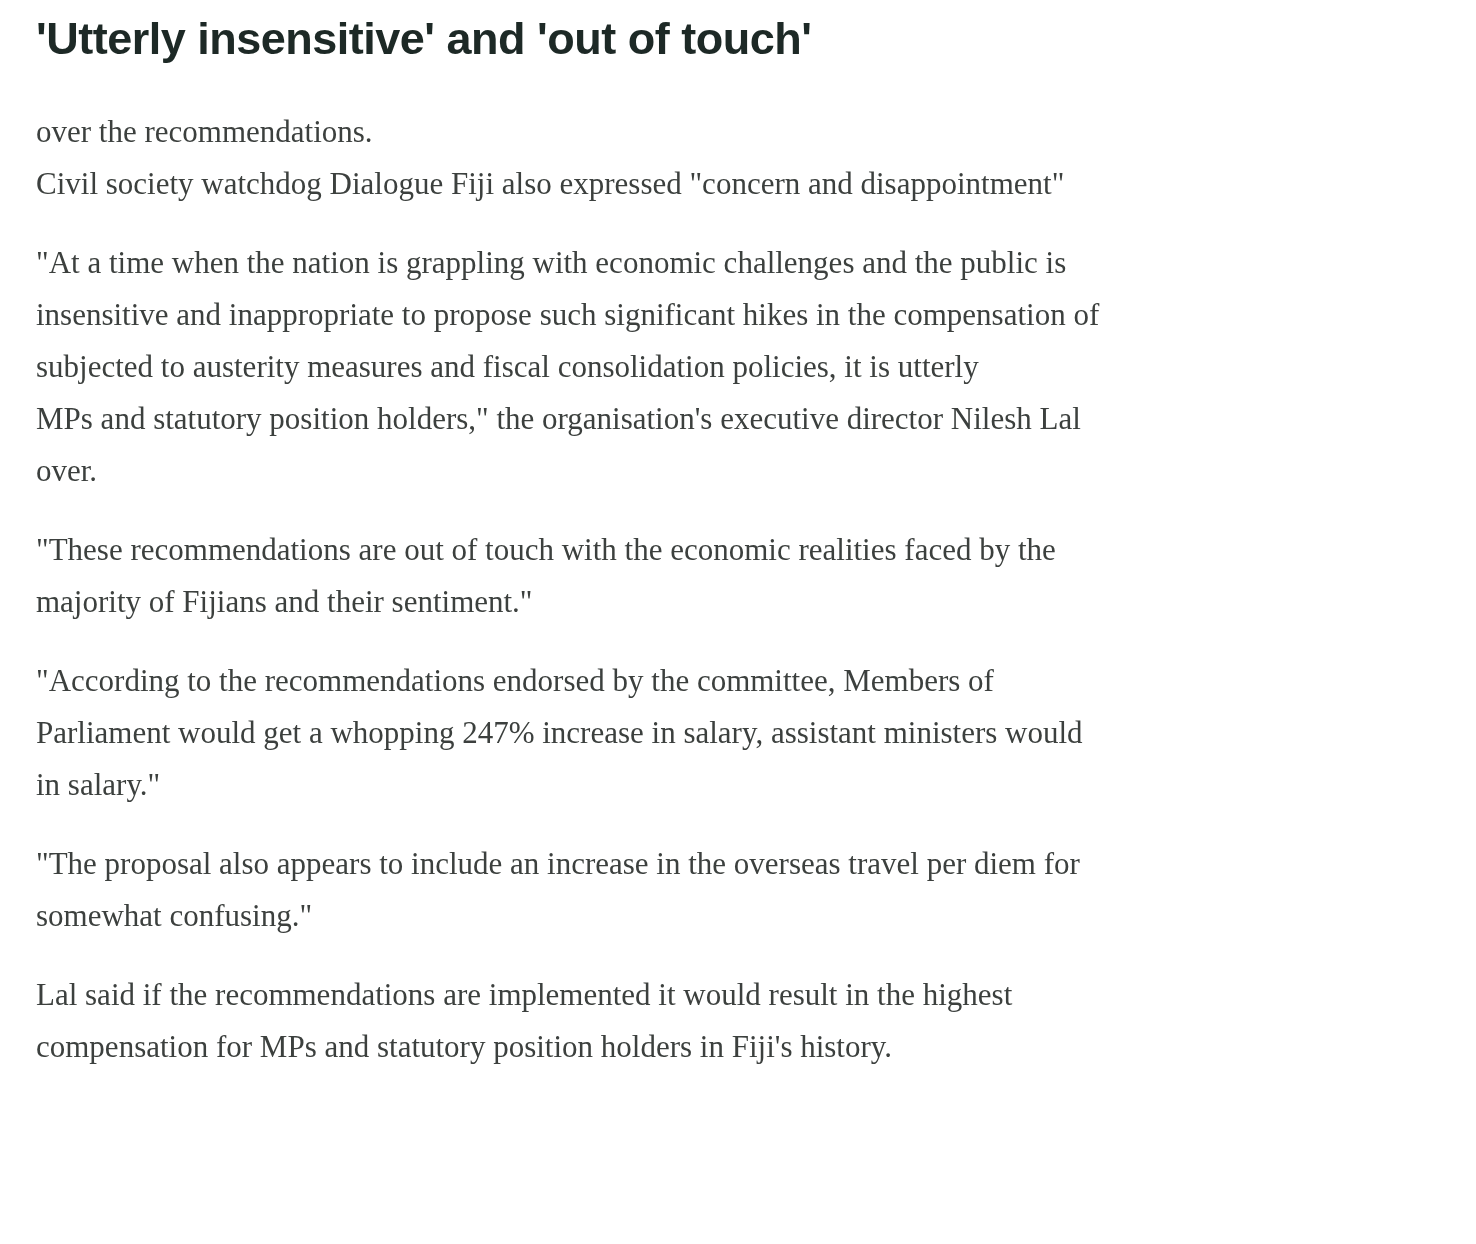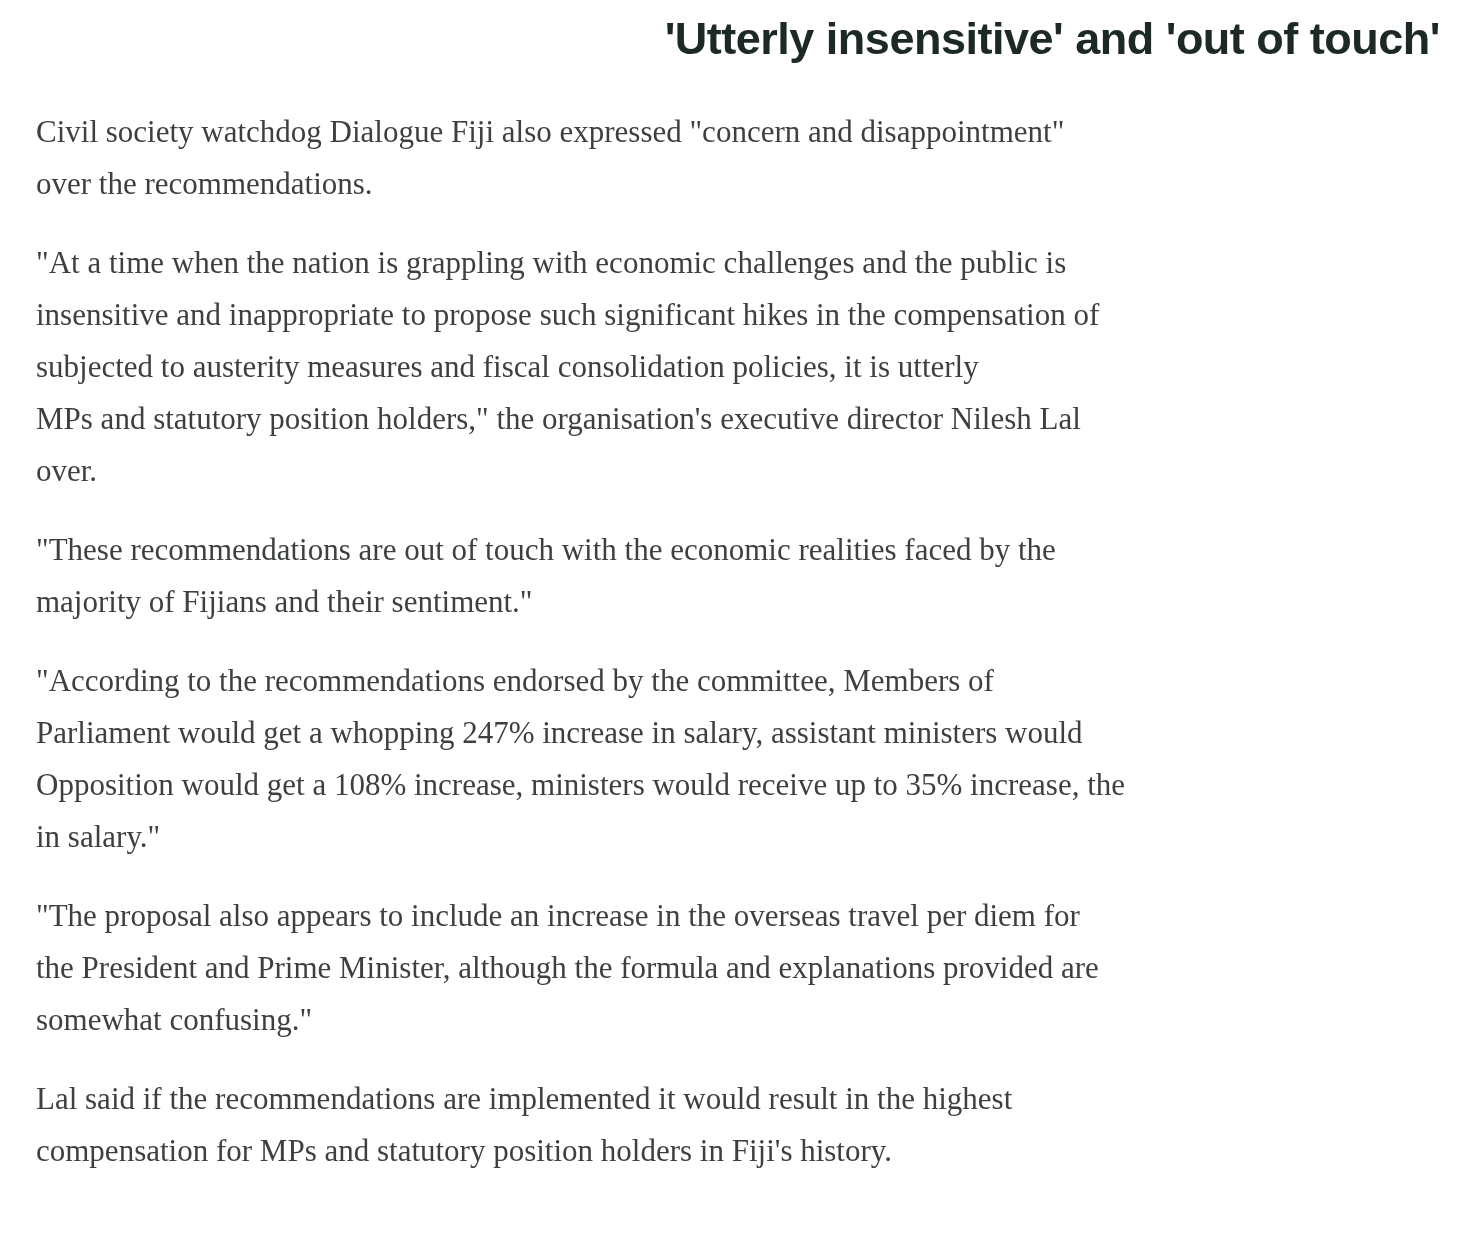--- a/index.html
+++ b/index.html
@@ -15,21 +15,20 @@
     background: var(--bg, #ffffff);
   }
   .headline {
     font-family: "Liberation Sans", sans-serif;
     font-weight: 700;
     font-size: 45px;
     line-height: 1.12;
     letter-spacing: -0.5px;
     color: var(--headline-color, #1d2926);
     margin: 0 0 42px 0;
-    text-align: right;
   }
   .para {
     font-family: "Liberation Serif", serif;
     font-size: 31px;
     line-height: 52px;
     color: var(--body-color, #3c403e);
     margin: 0 0 27px 0;
   }
   .para:last-child { margin-bottom: 0; }
   .ln {
@@ -37,47 +36,45 @@
     white-space: nowrap;
   }
 </style>
 </head>
 <body>
 
 <div class="page">
   <h1 class="headline">'Utterly insensitive' and 'out of touch'</h1>
 
   <p class="para">
+    <span class="ln">over the recommendations.</span>
     <span class="ln">Civil society watchdog Dialogue Fiji also expressed "concern and disappointment"</span>
-    <span class="ln">over the recommendations.</span>
   </p>
 
   <p class="para">
     <span class="ln">"At a time when the nation is grappling with economic challenges and the public is</span>
     <span class="ln">insensitive and inappropriate to propose such significant hikes in the compensation of</span>
     <span class="ln">subjected to austerity measures and fiscal consolidation policies, it is utterly</span>
     <span class="ln">MPs and statutory position holders," the organisation's executive director Nilesh Lal</span>
     <span class="ln">over.</span>
   </p>
 
   <p class="para">
     <span class="ln">"These recommendations are out of touch with the economic realities faced by the</span>
     <span class="ln">majority of Fijians and their sentiment."</span>
   </p>
 
   <p class="para">
     <span class="ln">"According to the recommendations endorsed by the committee, Members of</span>
     <span class="ln">Parliament would get a whopping 247% increase in salary, assistant ministers would</span>
-    <span class="ln">Opposition would get a 108% increase, ministers would receive up to 35% increase, the</span>
     <span class="ln">in salary."</span>
   </p>
 
   <p class="para">
     <span class="ln">"The proposal also appears to include an increase in the overseas travel per diem for</span>
-    <span class="ln">the President and Prime Minister, although the formula and explanations provided are</span>
     <span class="ln">somewhat confusing."</span>
   </p>
 
   <p class="para">
     <span class="ln">Lal said if the recommendations are implemented it would result in the highest</span>
     <span class="ln">compensation for MPs and statutory position holders in Fiji's history.</span>
   </p>
 </div>
 
 </body></html>

